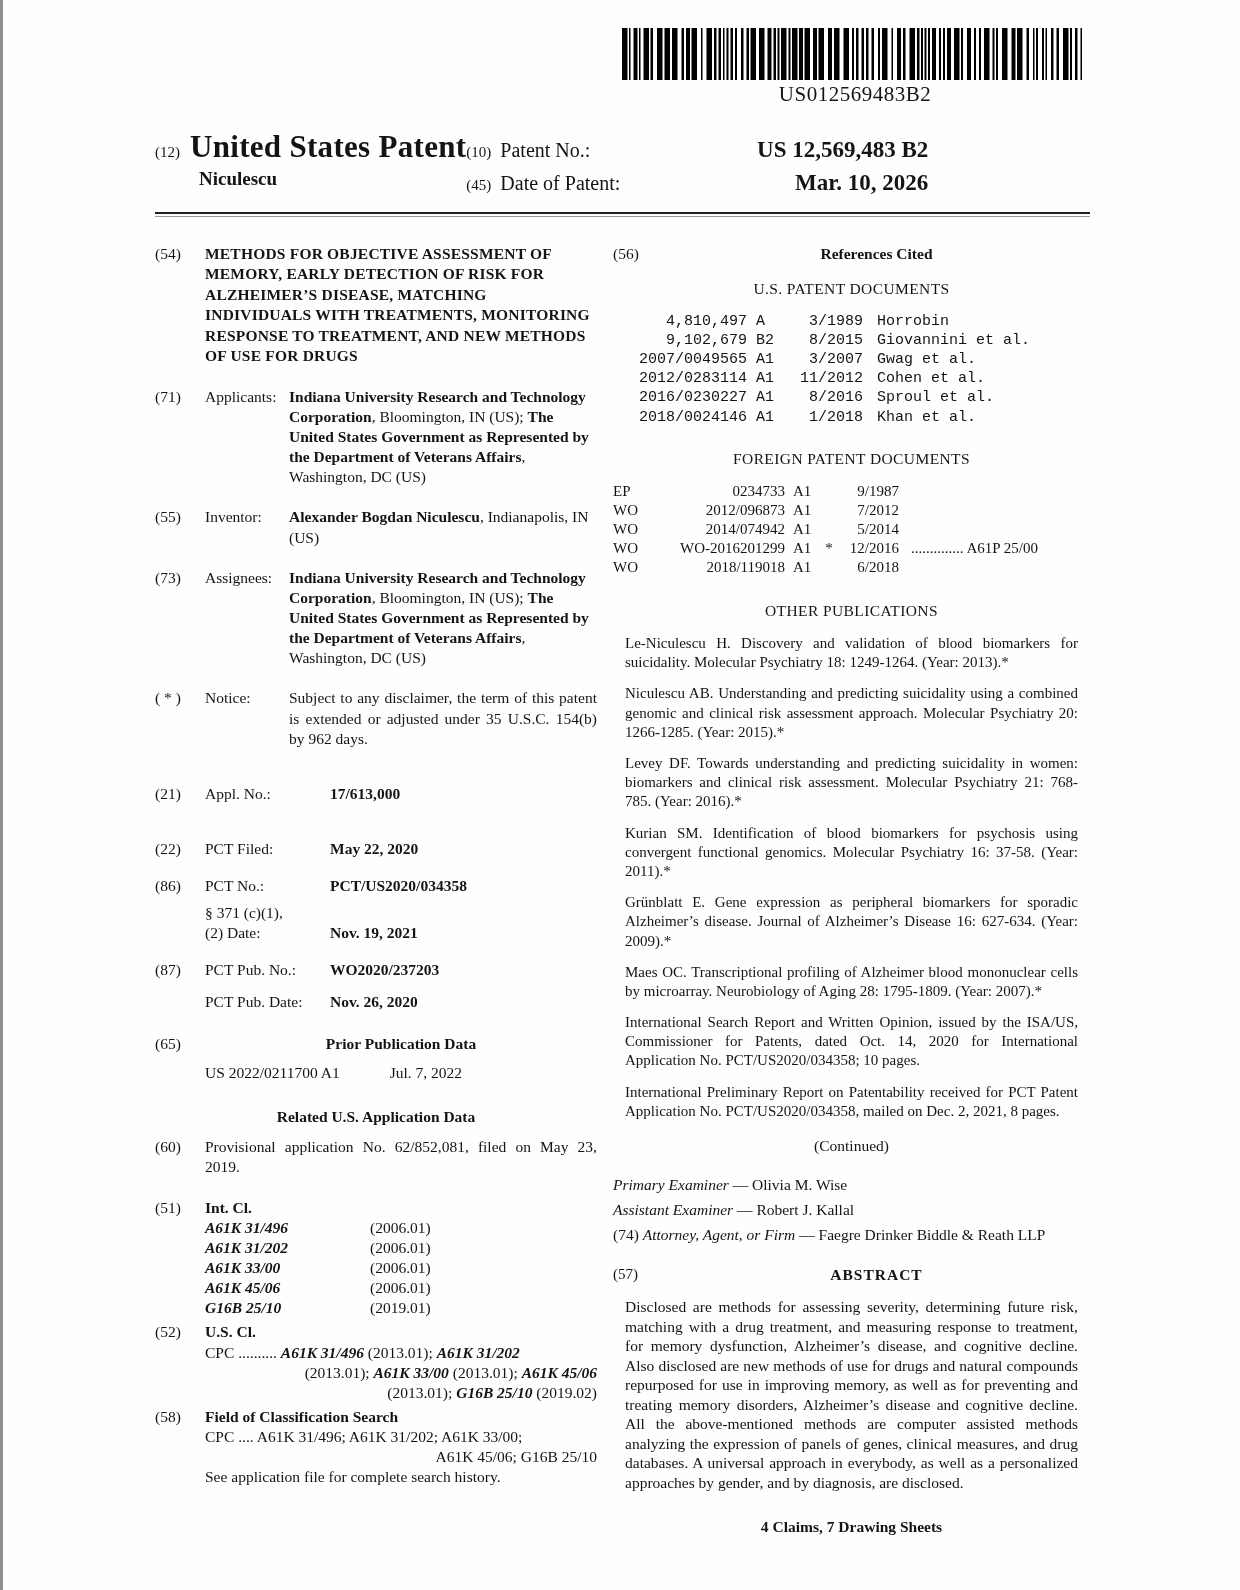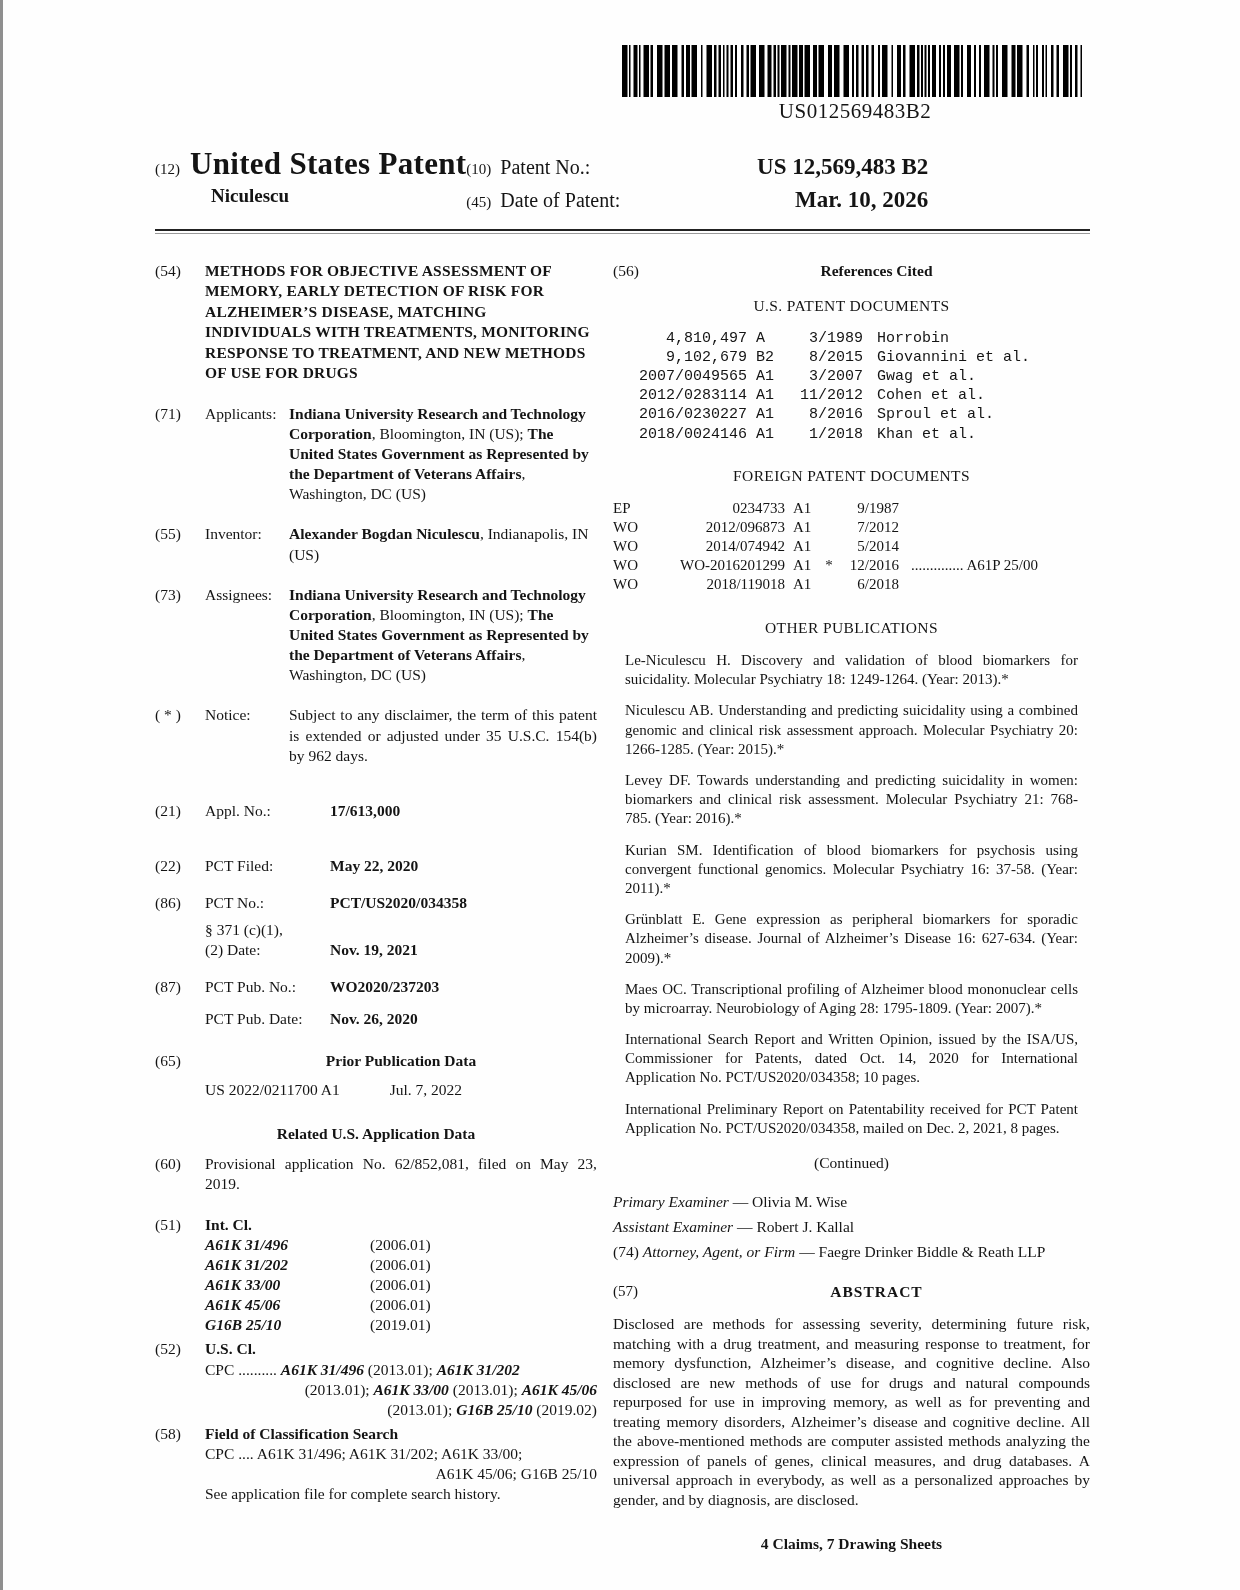--- a/index.html
+++ b/index.html
@@ -5,34 +5,34 @@
   html,body { margin:0; padding:0; background:#ffffff; }
   .page {
     position:relative;
     width:1240px; height:1590px;
     background:#fefefe;
     font-family:"Liberation Serif", serif;
     color:#141414;
     overflow:hidden;
   }
   .scan-edge { position:absolute; left:0; top:0; bottom:0; width:3px; background:#8f8f8f; }
-  .content { position:absolute; left:155px; right:150px; top:17px; }
+  .content { position:absolute; left:155px; right:150px; top:0; }
 
   
   .barcode-block { margin-top:28px; margin-left:auto; width:470px; text-align:center; }
   .barcode-block svg { display:block; fill:#000; }
   .barcode-text { font-size:21px; margin-top:2px; letter-spacing:0.5px; }
 
   
   .header-row { display:flex; justify-content:flex-start; margin-top:22px; }
   .tag { font-size:15px; }
   .header-left .line1 { display:flex; align-items:baseline; }
   .header-left .line1 .tag { margin-right:10px; }
   .doc-title { font-size:31px; font-weight:bold; letter-spacing:0.3px; }
-  .surname { font-size:19px; font-weight:bold; margin-left:56px; margin-top:3px; }
+  .surname { font-size:19px; font-weight:bold; margin-left:44px; margin-top:3px; }
   .header-right { width:462px; padding-top:8px; }
   .hr-row { display:flex; align-items:baseline; margin-bottom:7px; }
   .hr-row .tag { margin-right:9px; }
   .hr-row .lbl { font-weight:normal; font-size:20px; }
   .hr-row .val { font-weight:bold; font-size:23px; margin-left:auto; }
 
   .rule { margin-top:9px; height:2px; border-top:2px solid #222; border-bottom:1px solid #9a9a9a; }
 
   
   .columns { display:flex; gap:16px; margin-top:27px; }
@@ -76,21 +76,21 @@
   .fo-row .date { text-align:right; }
   .fo-row .extra { padding-left:12px; white-space:nowrap; }
 
   .pubs p { margin:12px; font-size:15px; line-height:1.28; text-align:justify; }
   .continued { text-align:center; margin:15px 0 18px 0; }
 
   .exam-line { margin-bottom:3px; line-height:1.4; }
 
   .abs-head { display:grid; grid-template-columns:50px 1fr; margin-top:20px; margin-bottom:12px; }
   .abs-head .h { font-weight:bold; text-align:center; letter-spacing:1px; }
-  .abstract-text { margin:0; text-align:justify; line-height:1.26; }
+  .abstract-text { margin:12px; text-align:justify; line-height:1.26; }
   .claims-footer { font-weight:bold; text-align:center; margin-top:24px; }
 </style>
 </head>
 <body>
 
 <div class="page">
   <div class="scan-edge"></div>
   <div class="content">
 
     <div class="barcode-block">

